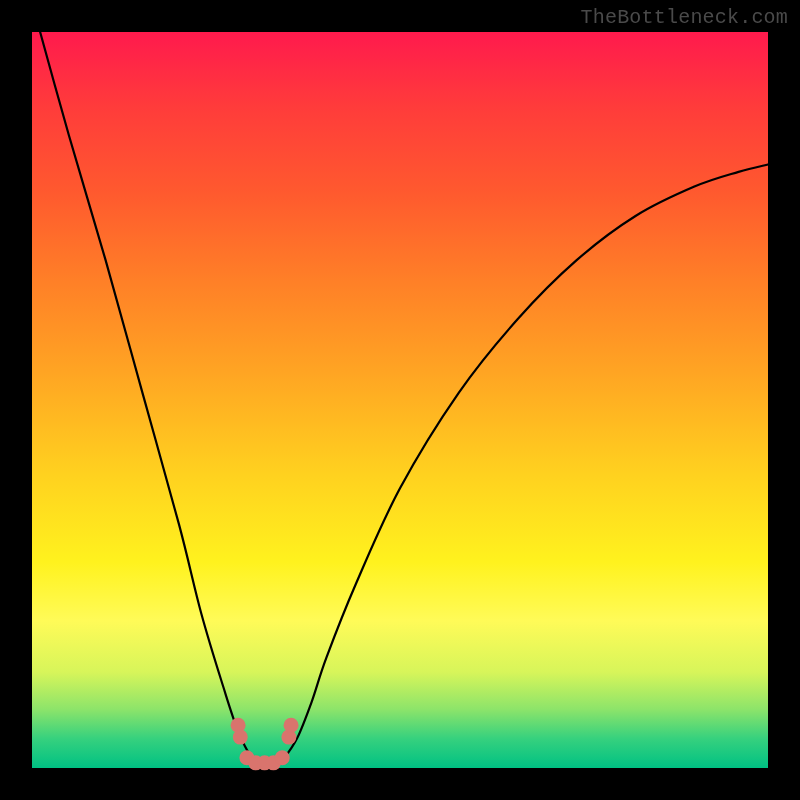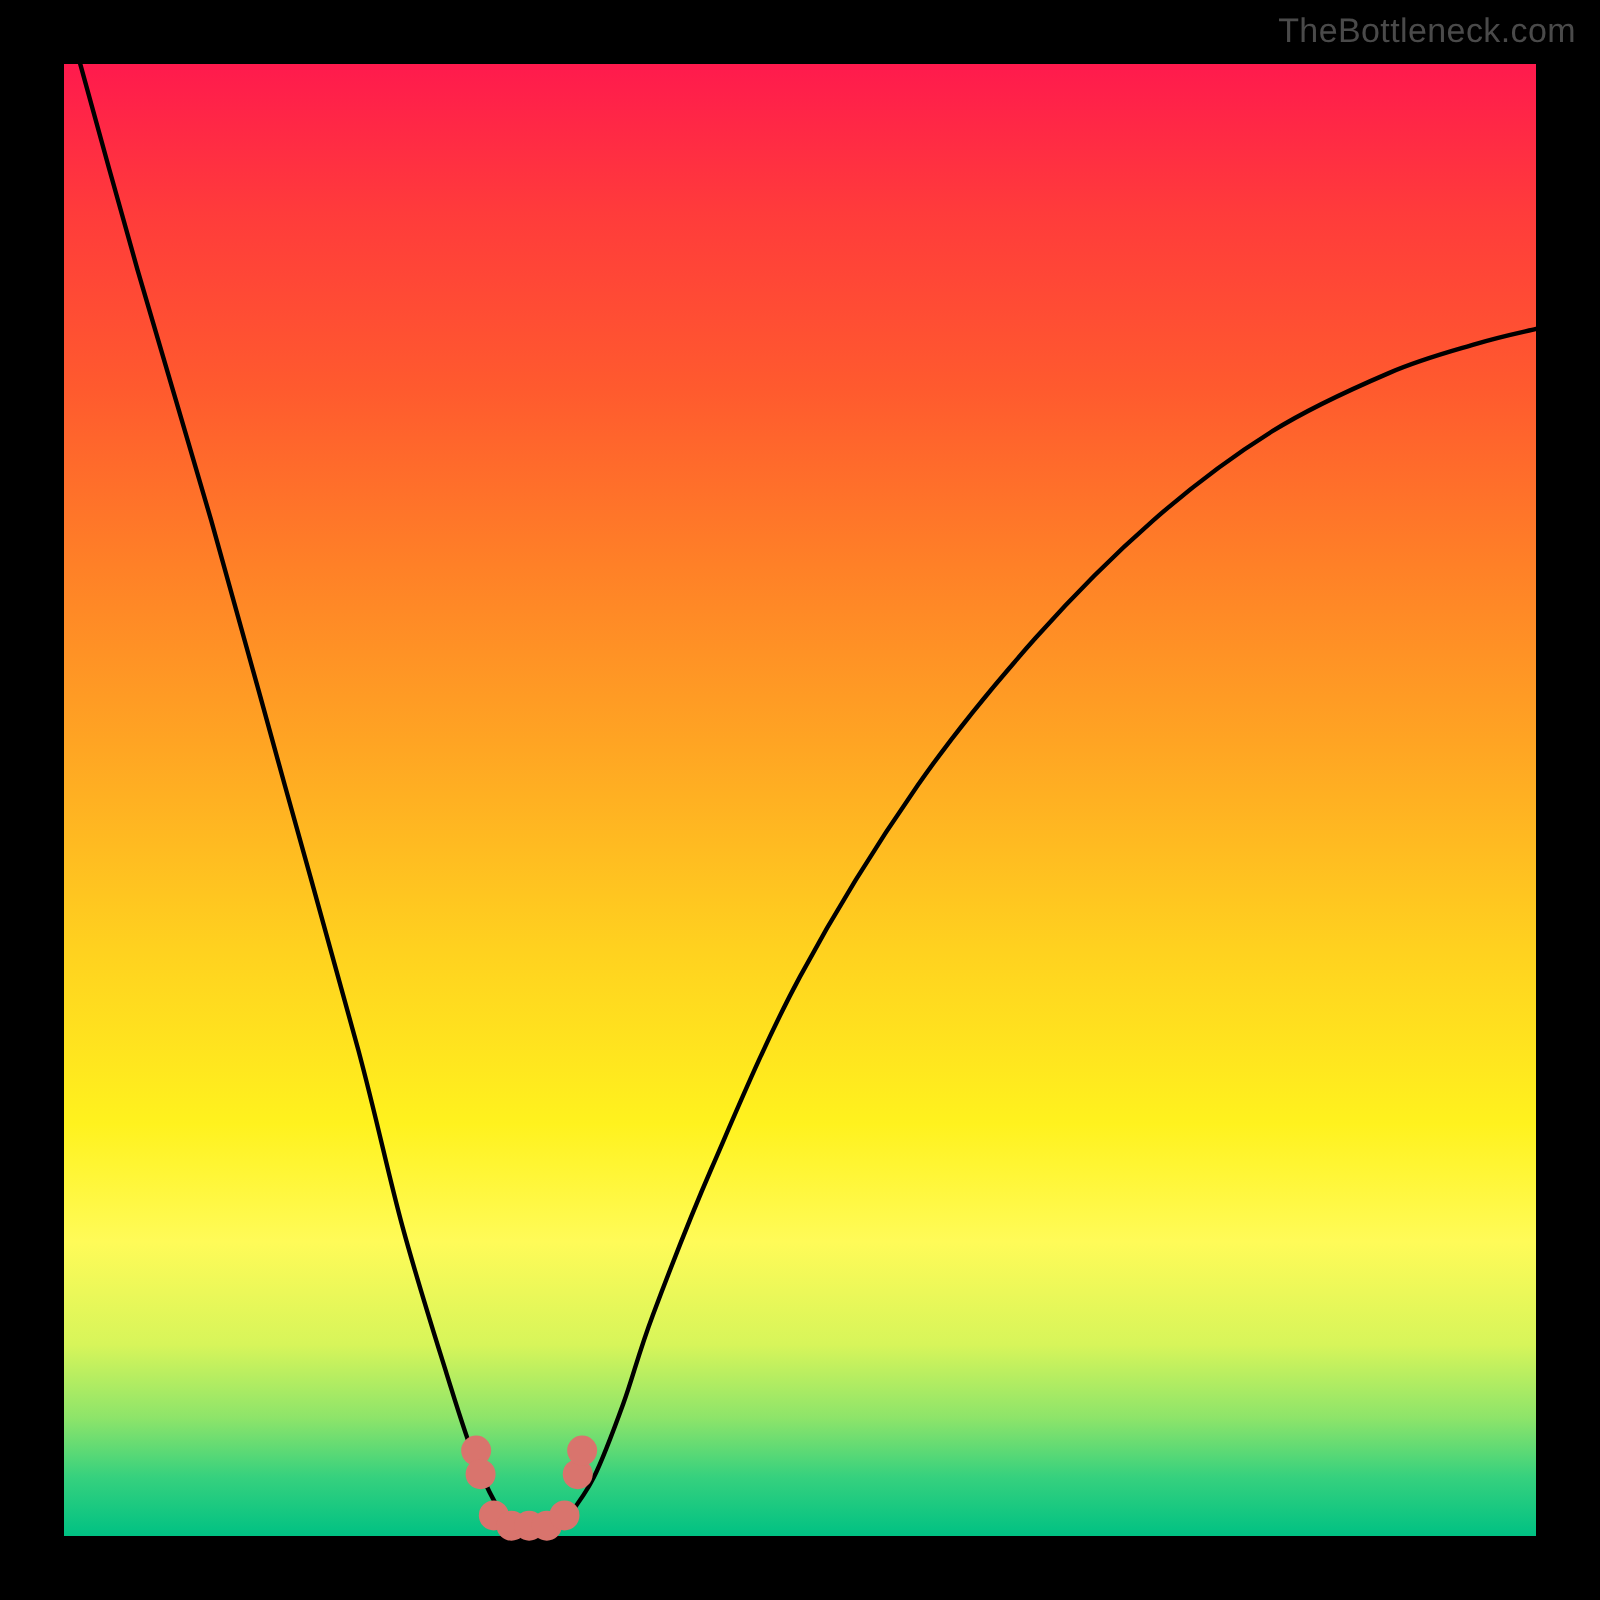--- a/index.html
+++ b/index.html
@@ -45,24 +45,25 @@
     top: 0;
     width: 736px;
     height: 736px;
     overflow: visible;
   }
   .watermark {
     position: absolute;
     top: 6px;
     right: 12px;
     color: #4a4a4a;
-    font-size: 17px;
+    font-size: 20px;
     font-weight: 500;
     letter-spacing: 0.2px;
     user-select: none;
+    font-family: Liberation Mono, monospace;
   }
 </style>
 </head>
 <body>
 
 <div class="frame">
   <div class="plot-area">
     <svg viewBox="0 0 736 736">
       <path id="curve-path" fill="none" stroke="#000" stroke-width="2.2" stroke-linecap="round" stroke-linejoin="round" d="M 0 -29.440000000000055 C 6.133333333333334 -7.360000000000053, 24.53333333333334 60.10666666666662, 36.800000000000004 103.03999999999996 C 49.06666666666667 145.9733333333333, 61.33333333333334 185.2266666666667, 73.60000000000001 228.16000000000003 C 85.86666666666667 271.09333333333336, 98.13333333333333 316.48, 110.39999999999999 360.64 C 122.66666666666666 404.79999999999995, 137.38666666666668 456.32, 147.20000000000002 493.12 C 157.01333333333335 529.9200000000001, 161.92000000000002 554.4533333333334, 169.28 581.44 C 176.64 608.4266666666667, 185.2266666666667 635.4133333333333, 191.36 655.04 C 197.49333333333334 674.6666666666666, 201.17333333333335 686.9333333333334, 206.08 699.2 C 210.98666666666668 711.4666666666667, 217.11999999999998 722.5066666666667, 220.79999999999998 728.64 C 224.48 734.7733333333333, 225.70666666666665 734.7733333333333, 228.16 736 C 230.61333333333334 737.2266666666667, 233.06666666666666 736, 235.52 736 C 237.97333333333336 736, 240.42666666666668 737.2266666666667, 242.88000000000002 736 C 245.33333333333337 734.7733333333333, 246.56 733.5466666666666, 250.24 728.64 C 253.92000000000002 723.7333333333333, 260.0533333333333 716.3733333333332, 264.96 706.56 C 269.8666666666667 696.7466666666667, 274.7733333333333 683.2533333333333, 279.68 669.76 C 284.5866666666667 656.2666666666667, 287.04 645.2266666666667, 294.40000000000003 625.6 C 301.76000000000005 605.9733333333334, 311.5733333333333 580.2133333333334, 323.84 552 C 336.1066666666666 523.7866666666666, 350.82666666666665 488.2133333333333, 368 456.32 C 385.17333333333335 424.4266666666667, 407.25333333333333 388.8533333333333, 426.88 360.64 C 446.50666666666666 332.4266666666667, 466.1333333333334 309.12, 485.76000000000005 287.04 C 505.3866666666667 264.96000000000004, 525.0133333333333 245.33333333333337, 544.64 228.16000000000003 C 564.2666666666667 210.98666666666668, 583.8933333333333 196.26666666666668, 603.52 184 C 623.1466666666666 171.73333333333332, 645.2266666666667 161.91999999999996, 662.4 154.55999999999995 C 679.5733333333333 147.19999999999993, 694.2933333333333 143.5199999999999, 706.56 139.83999999999992 C 718.8266666666666 136.15999999999994, 731.0933333333334 133.70666666666668, 736 132.48000000000002"></path>
       <g id="beads">

